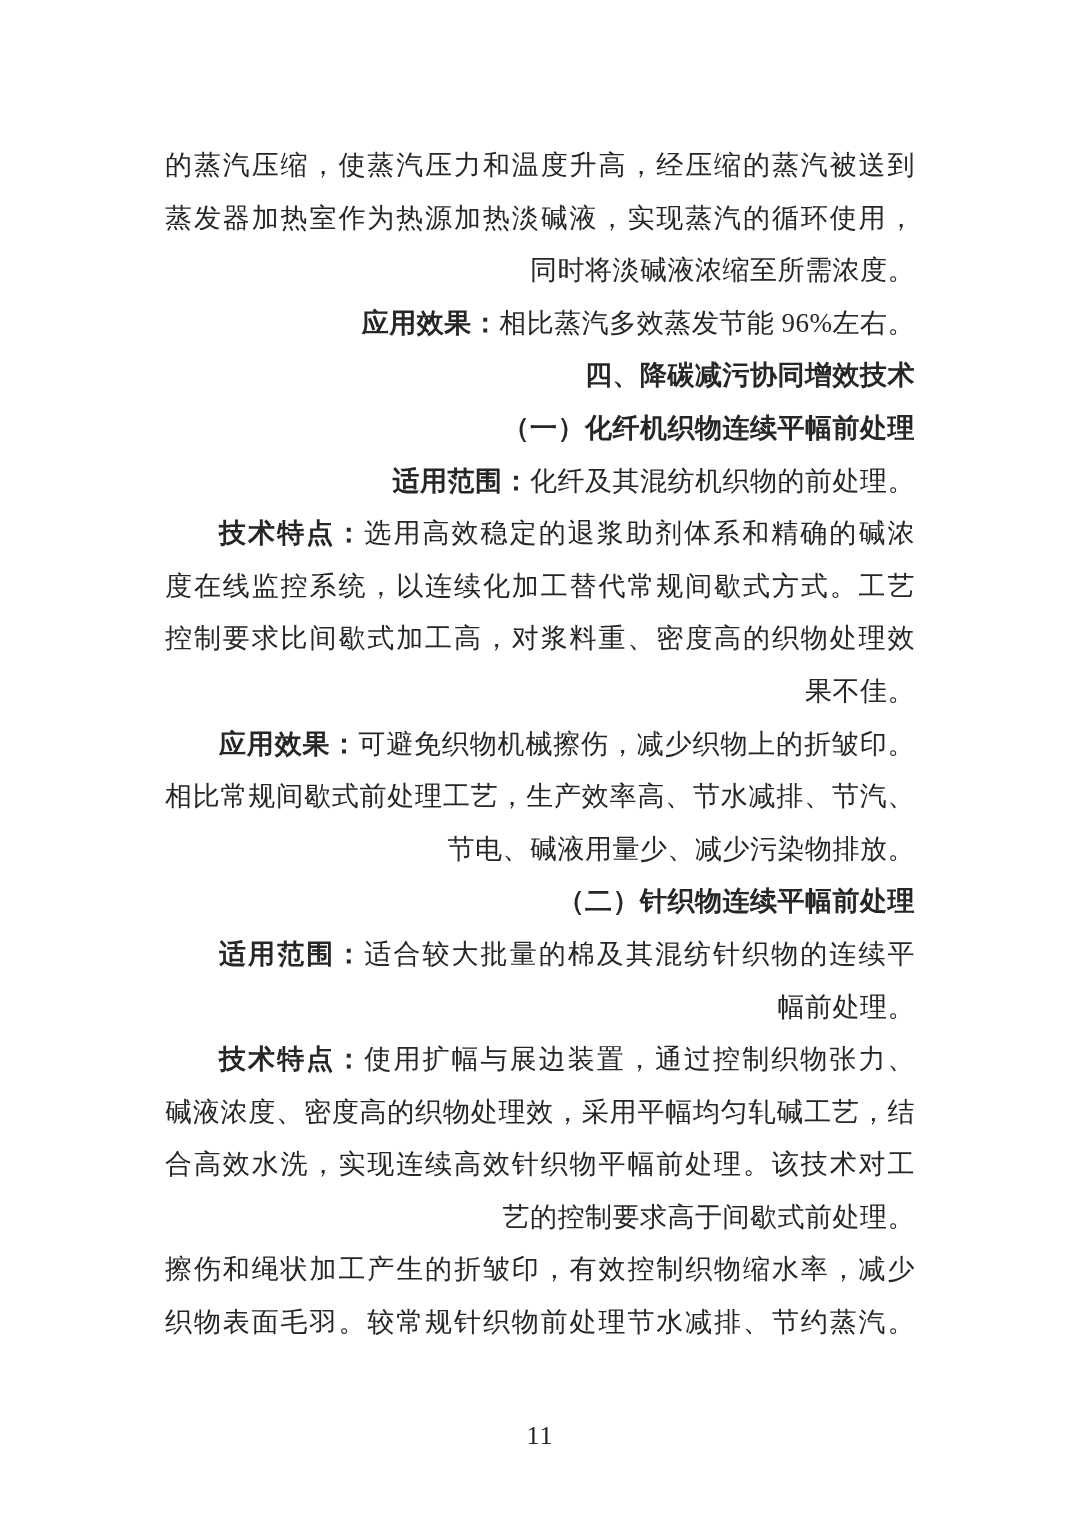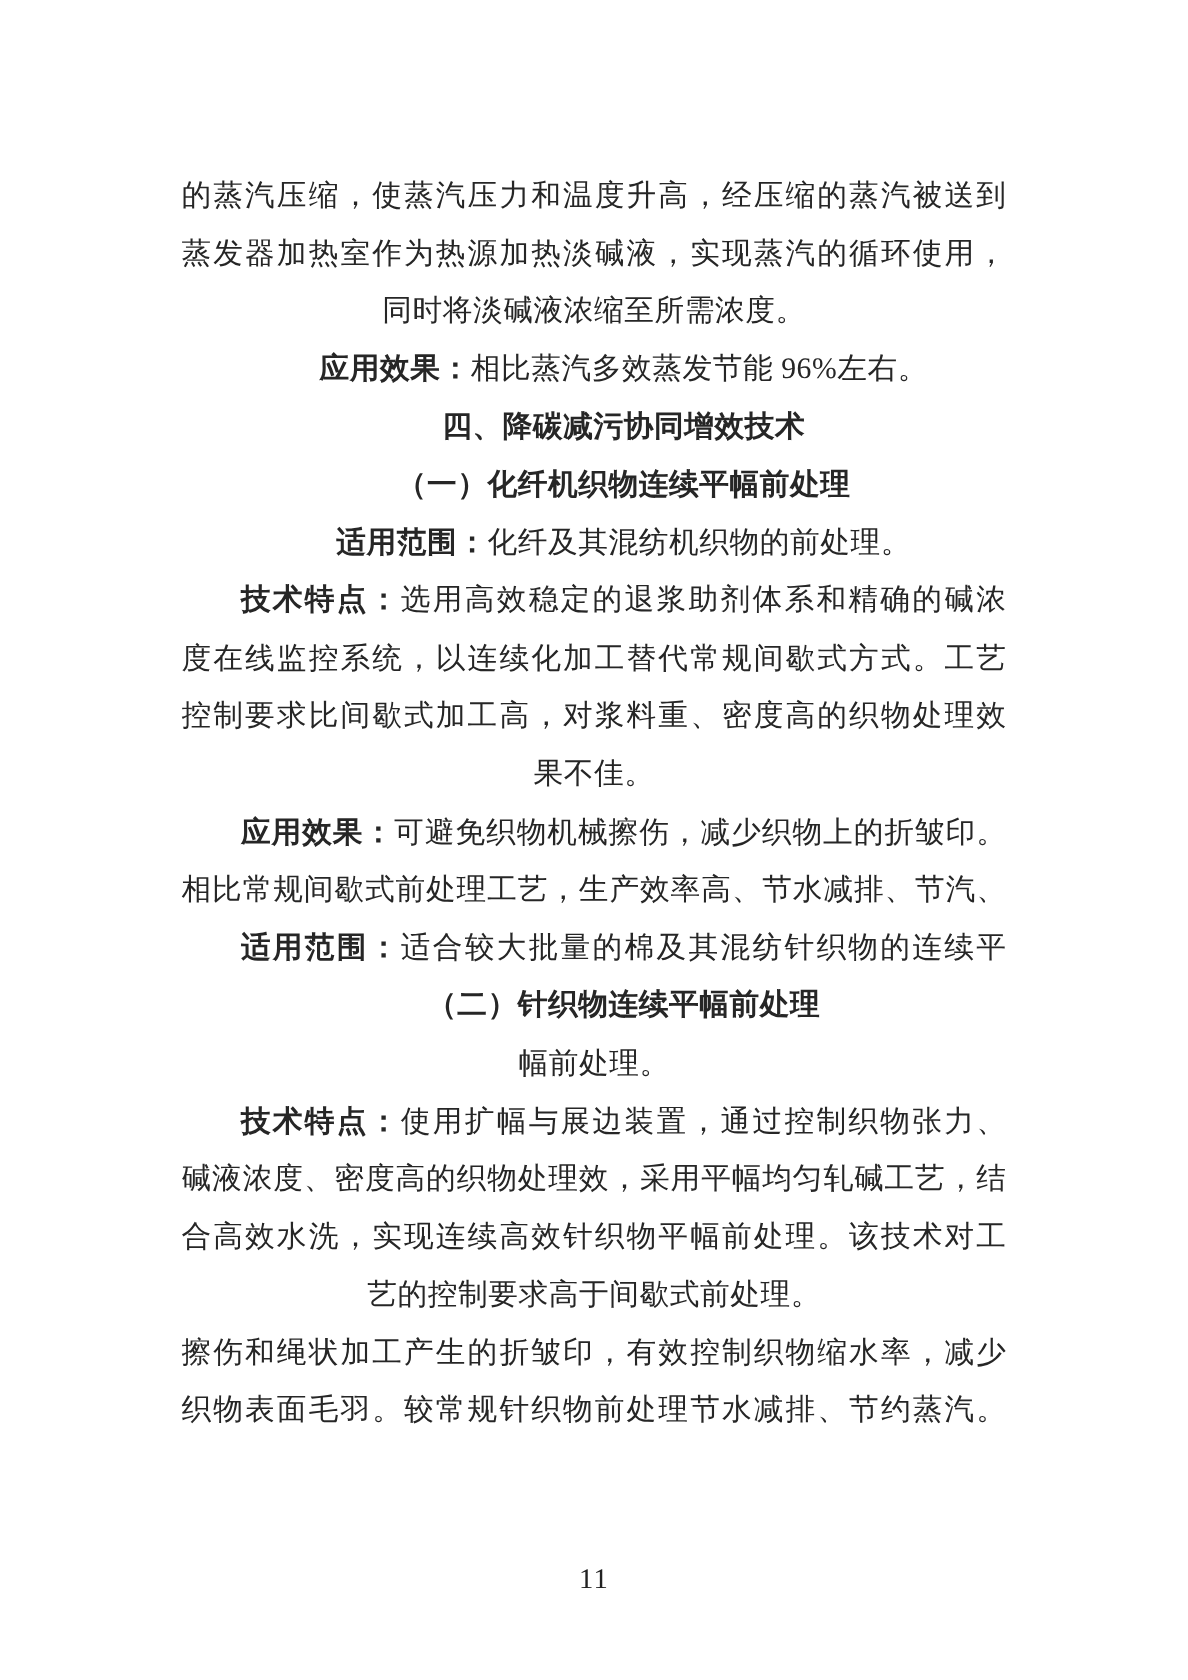--- a/index.html
+++ b/index.html
@@ -16,32 +16,32 @@
     overflow: hidden;
   }
   .page {
     position: absolute;
     inset: 0;
     background: #ffffff;
   }
   .text-block {
     position: absolute;
     left: 165px;
-    top: 151px;
+    top: 139px;
     width: 750px;
   }
   .line {
     width: 750px;
     height: 52.6px;
     line-height: 52.6px;
     font-size: 27px;
     letter-spacing: 0.5px;
     white-space: normal;
     overflow: hidden;
-    text-align: center;
+    text-align: right;
   }
   
   .line.stretch {
     text-align: justify;
     text-align-last: justify;
     text-justify: inter-character;
   }
   
   .line.indent {
     text-indent: 2em;
@@ -92,24 +92,25 @@
     <div class="line stretch"><span class="lbl"></span><span class="txt">度在线监控系统，以连续化加工替代常规间歇式方式。工艺</span></div>
 
     <div class="line stretch"><span class="lbl"></span><span class="txt">控制要求比间歇式加工高，对浆料重、密度高的织物处理效</span></div>
 
     <div class="line"><span class="lbl"></span><span class="txt">果不佳。</span></div>
 
     <div class="line indent stretch"><span class="lbl">应用效果：</span><span class="txt">可避免织物机械擦伤，减少织物上的折皱印。</span></div>
 
     <div class="line stretch"><span class="lbl"></span><span class="txt">相比常规间歇式前处理工艺，生产效率高、节水减排、节汽、</span></div>
 
+    <div class="line"><span class="lbl"></span><span class="txt">节电、碱液用量少、减少污染物排放。</span></div>
+
+    <div class="line indent heading"><span class="lbl">（二）针织物连续平幅前处理</span></div>
 
     <div class="line indent stretch"><span class="lbl">适用范围：</span><span class="txt">适合较大批量的棉及其混纺针织物的连续平</span></div>
-
-    <div class="line indent heading"><span class="lbl">（二）针织物连续平幅前处理</span></div>
 
     <div class="line"><span class="lbl"></span><span class="txt">幅前处理。</span></div>
 
     <div class="line indent stretch"><span class="lbl">技术特点：</span><span class="txt">使用扩幅与展边装置，通过控制织物张力、</span></div>
 
     <div class="line stretch"><span class="lbl"></span><span class="txt">碱液浓度、密度高的织物处理效，采用平幅均匀轧碱工艺，结</span></div>
 
     <div class="line stretch"><span class="lbl"></span><span class="txt">合高效水洗，实现连续高效针织物平幅前处理。该技术对工</span></div>
 
     <div class="line"><span class="lbl"></span><span class="txt">艺的控制要求高于间歇式前处理。</span></div>

